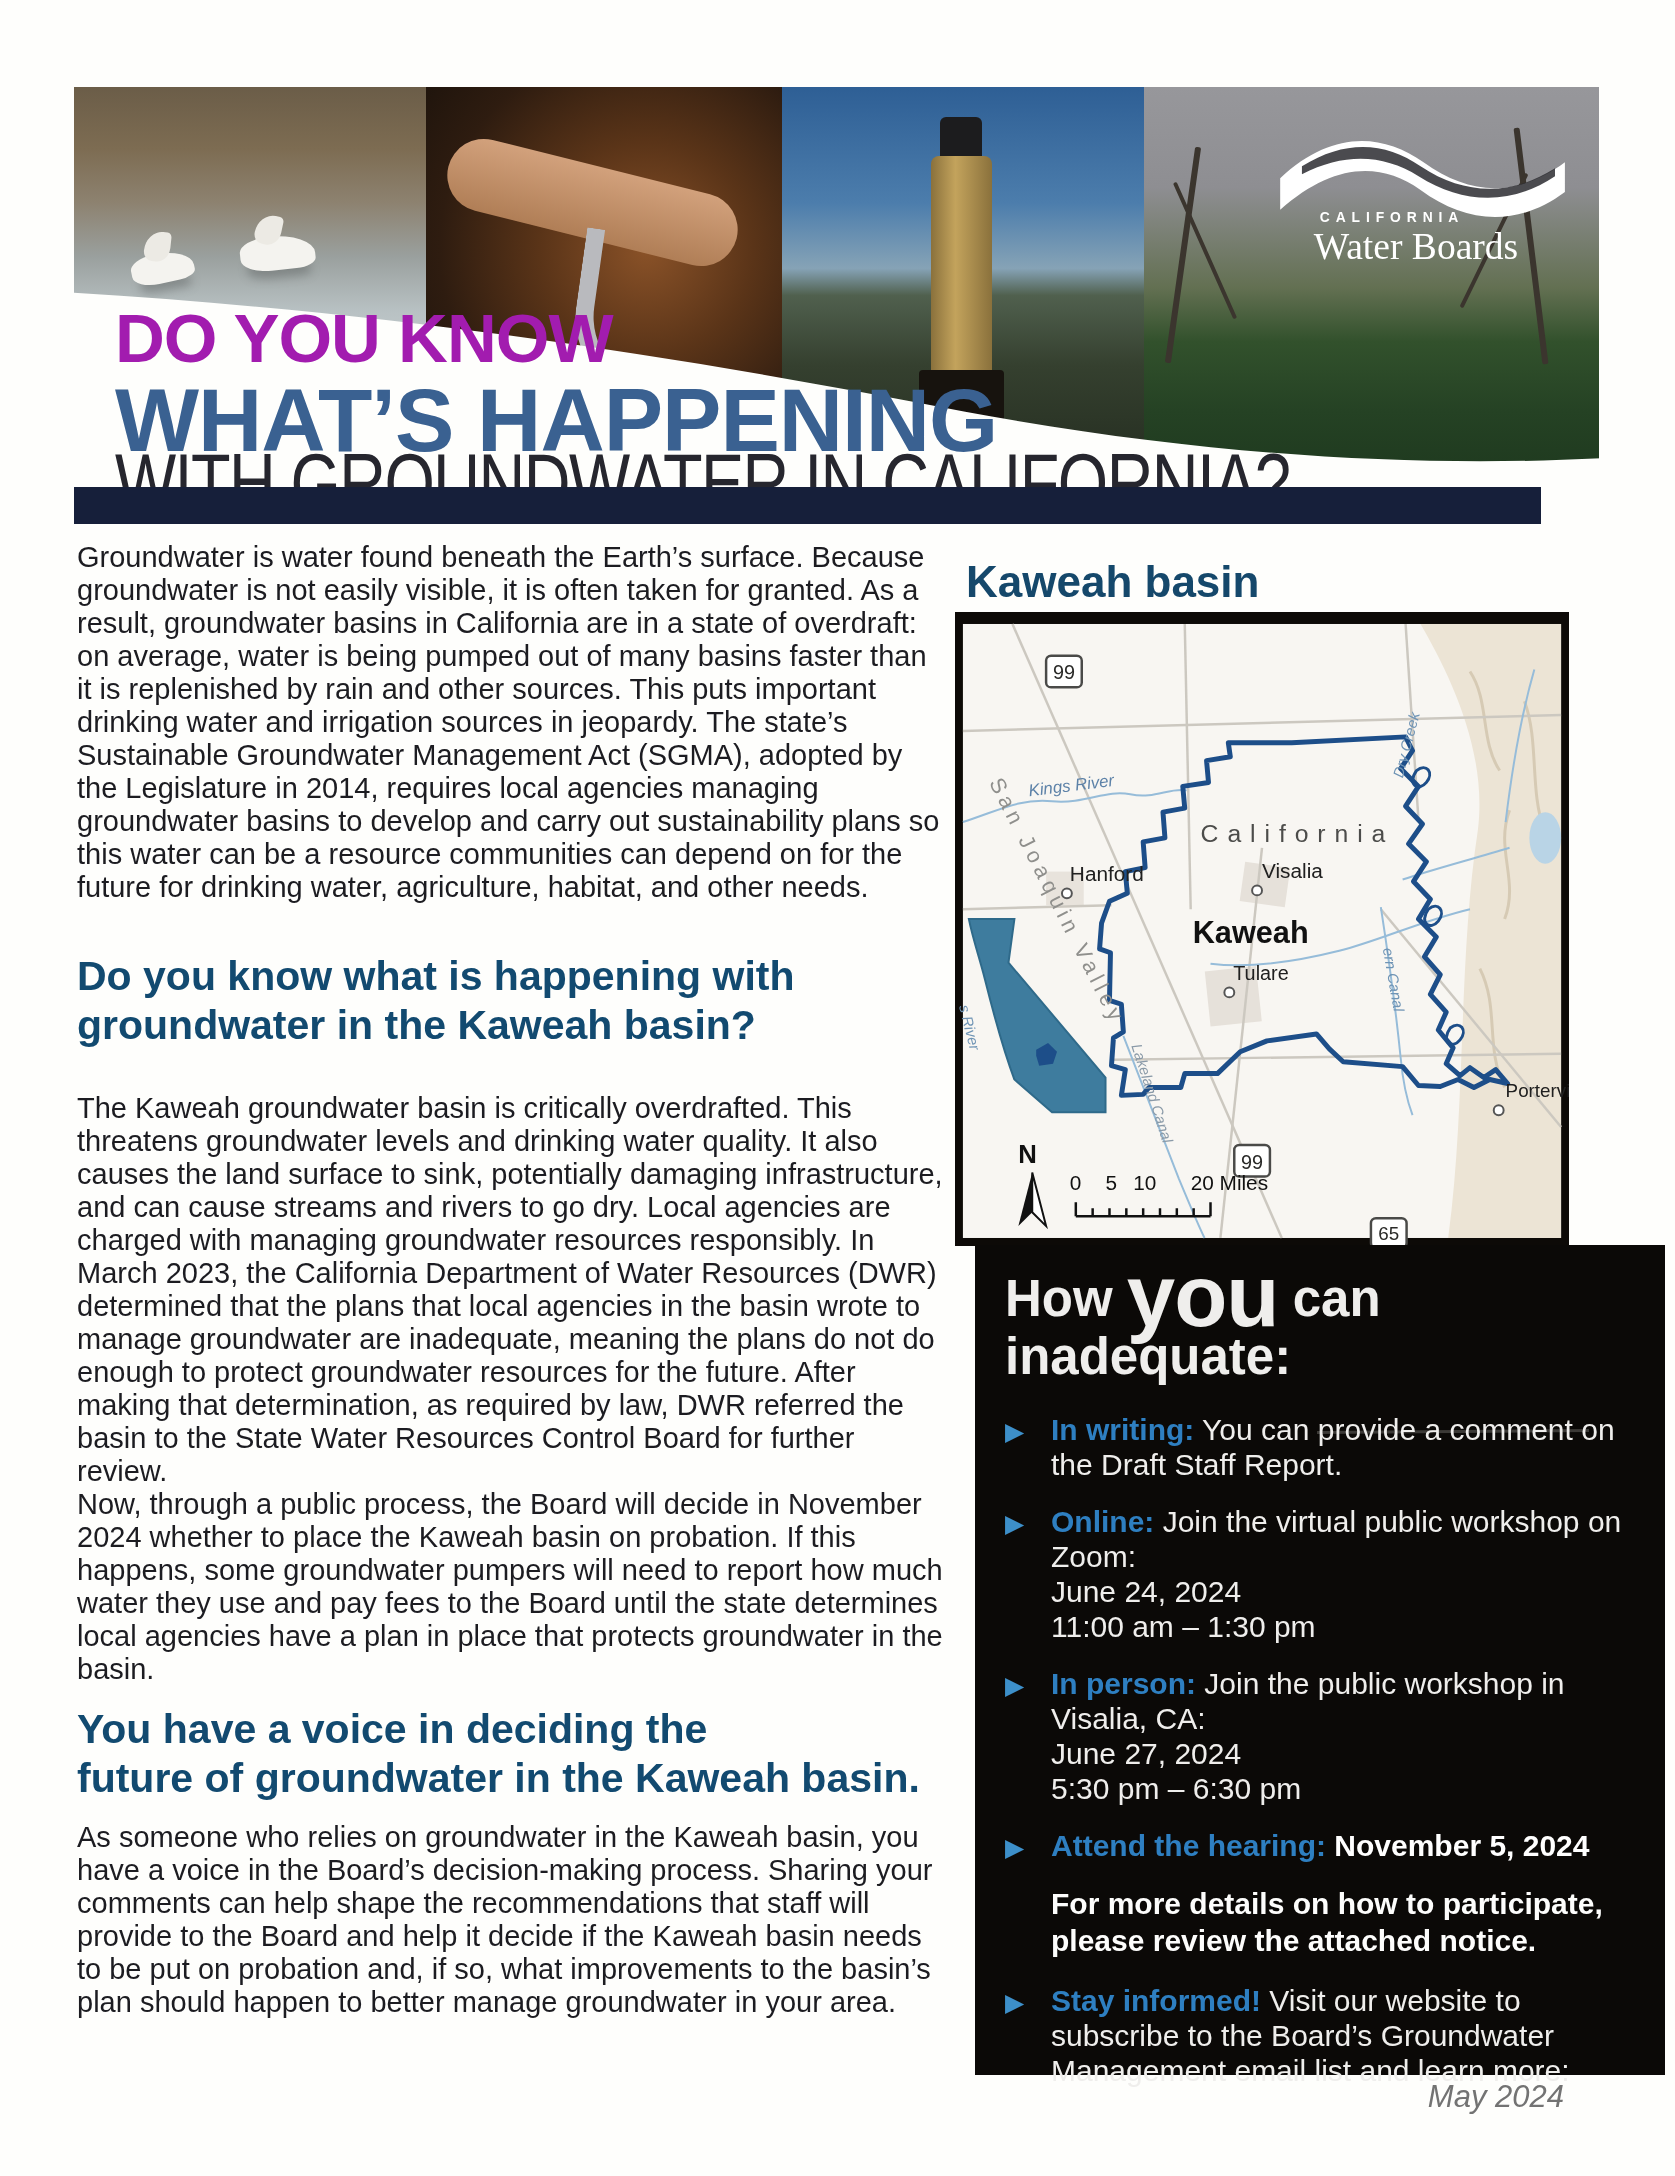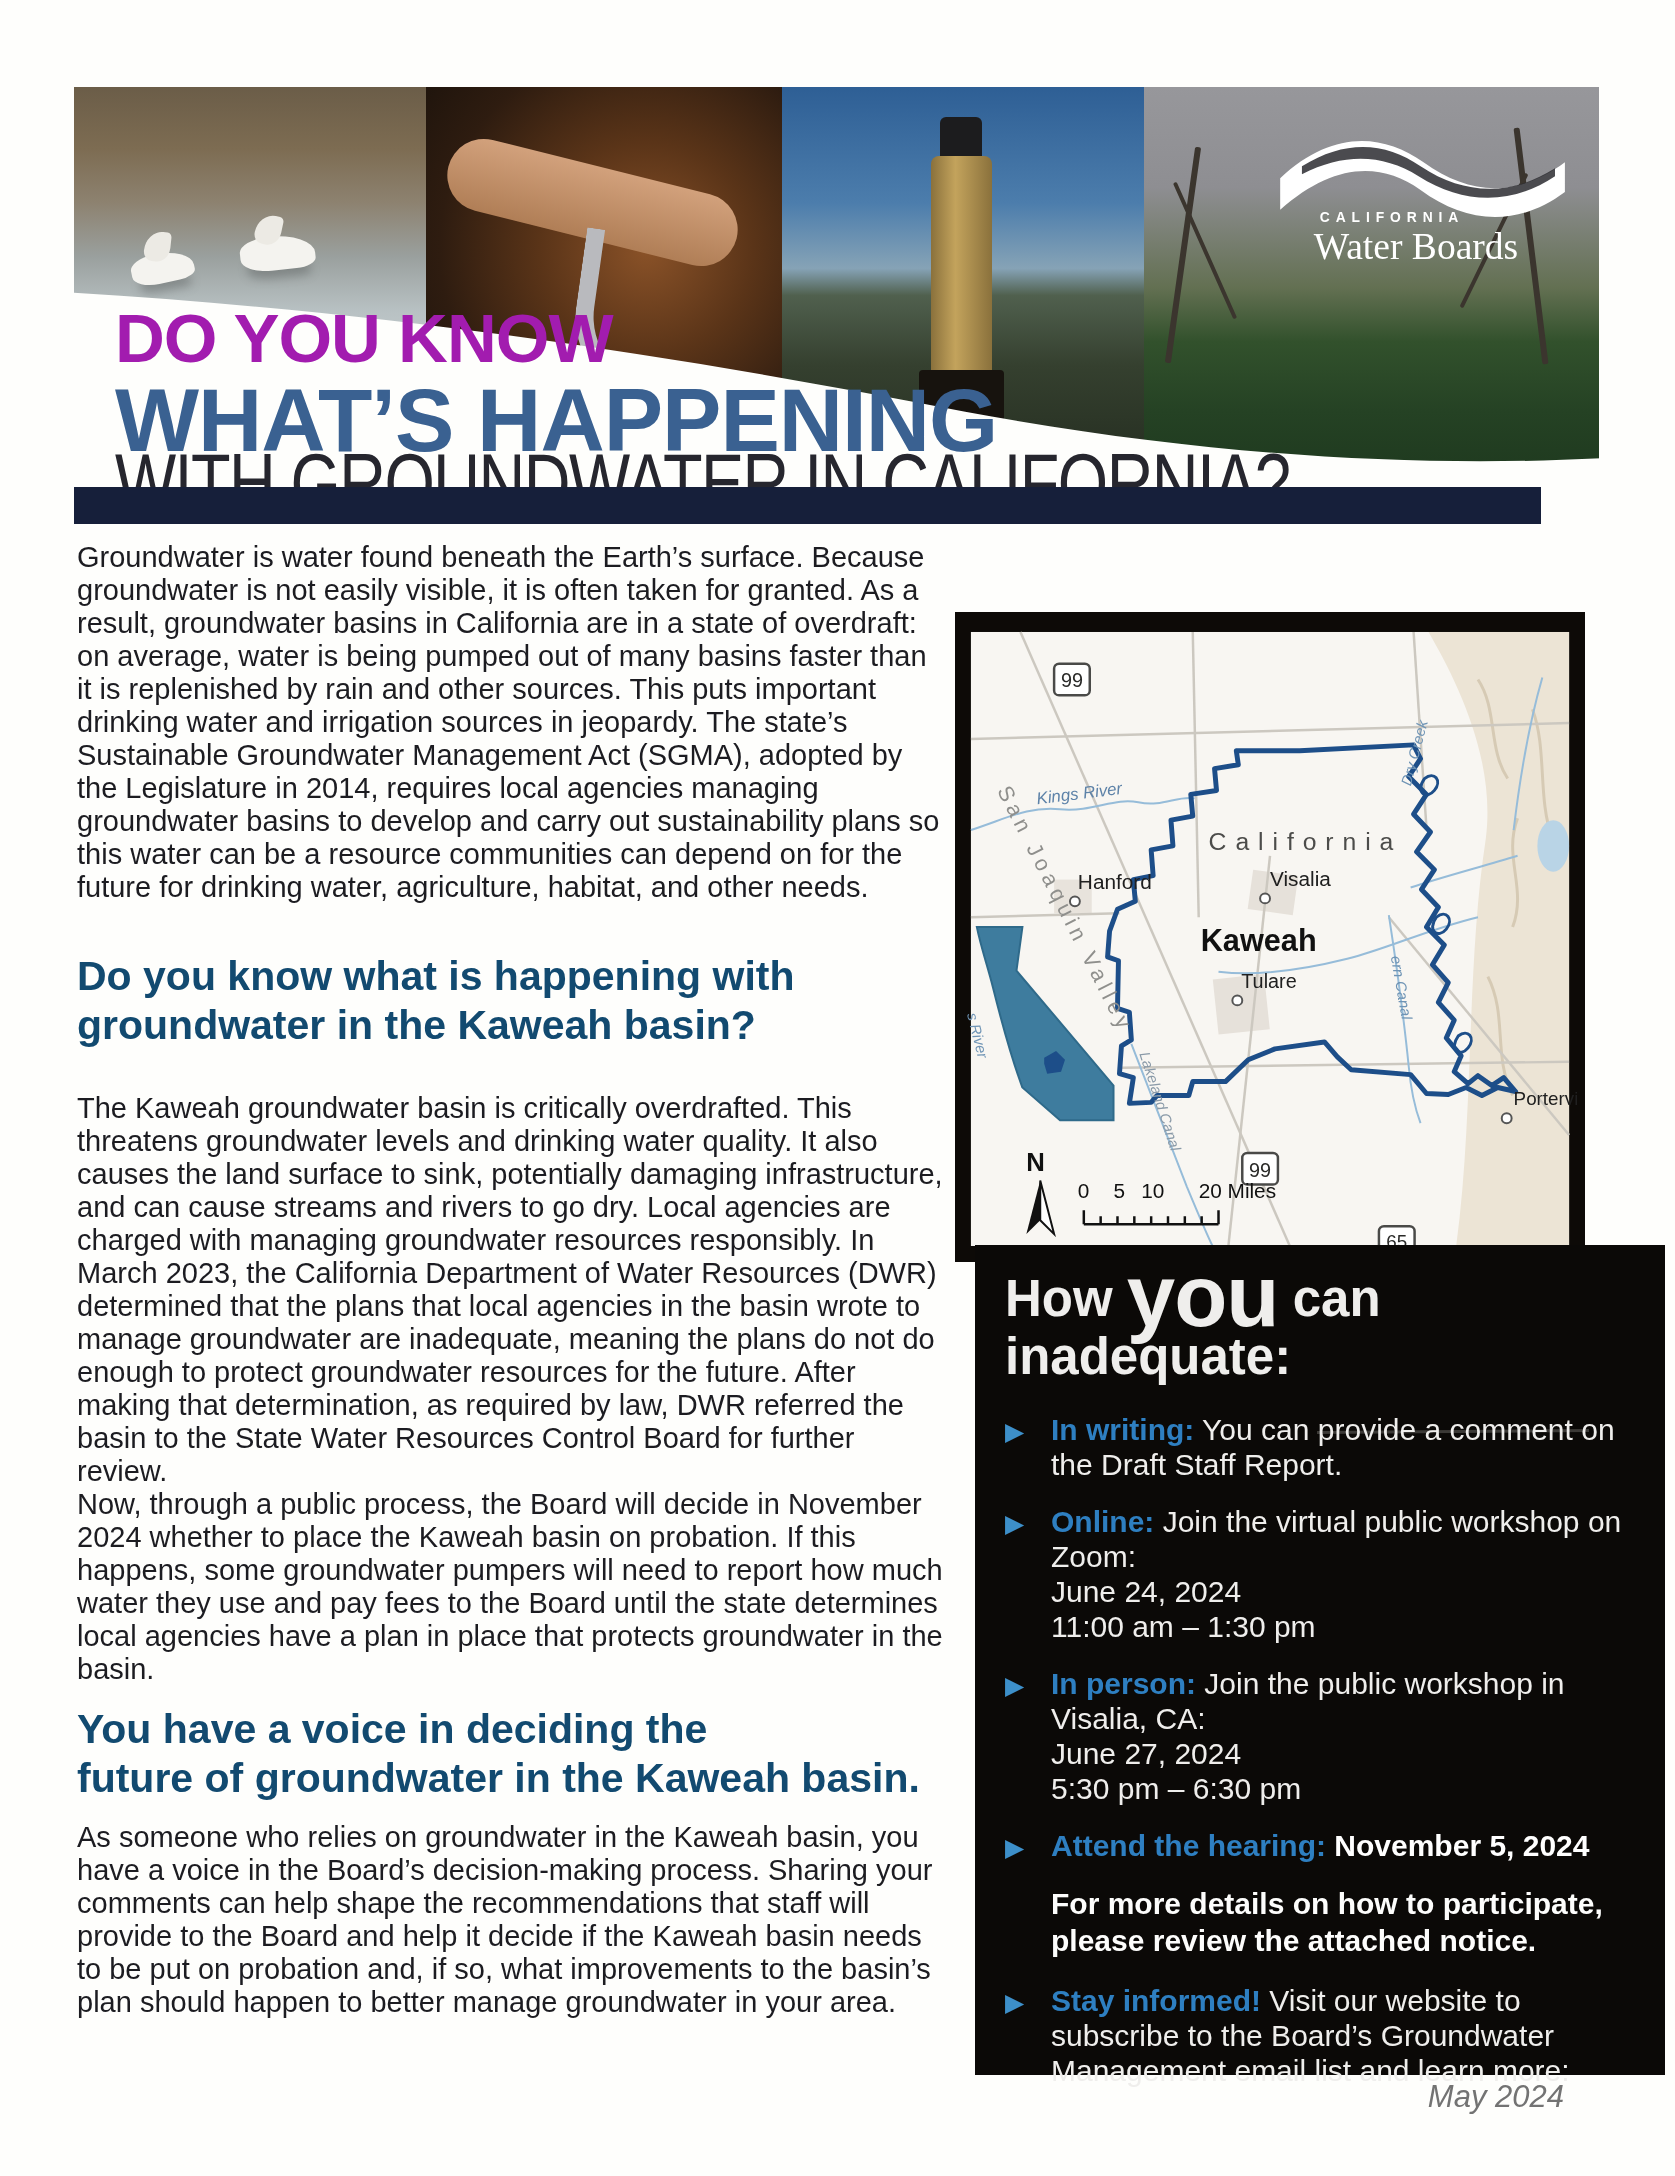--- a/index.html
+++ b/index.html
@@ -38,21 +38,21 @@
   .body-par{position:absolute;left:77px;width:865px;font-size:29px;line-height:33px;color:#1c1c21;}
   .p-intro{top:541px;}
   .p-s1a{top:1092px;width:873px;}
   .p-s1b{top:1488px;width:873px;}
   .p-s2{top:1821px;width:869px;}
   .h-nav{position:absolute;left:77px;font-size:41px;font-weight:700;color:#124a70;line-height:49px;}
   .h1{top:952px;}
   .h2{top:1705px;}
   
   .map-head{position:absolute;left:966px;top:557px;font-size:44px;font-weight:700;color:#15486b;}
-  .mapframe{position:absolute;left:955px;top:612px;width:614px;height:634px;background:#0d0a07;padding:8px;}
+  .mapframe{position:absolute;left:955px;top:612px;width:614px;height:634px;background:#0d0a07;padding:0;}
   .mapframe svg{display:block;}
   .pbox{position:absolute;left:975px;top:1245px;width:690px;height:830px;background:#0b0907;color:#efeeec;}
   .pbox-inner{padding:16px 26px 0 30px;}
   .ph-l1{font-size:51px;font-weight:700;line-height:1.05;}
   .ph-you{font-size:87px;font-weight:700;line-height:.8;vertical-align:-10px;letter-spacing:-1px;}
   .ph-l2{font-size:51px;font-weight:700;line-height:1.0;margin-bottom:30px;}
   .bullet{position:relative;padding-left:46px;margin-bottom:22px;font-size:30px;line-height:35px;}
   .tri{position:absolute;left:0px;top:2px;font-size:25px;color:#3d8fc9;}
   .blbl{color:#2e7fc1;font-weight:700;}
   .bbold{font-weight:700;color:#fff;}
@@ -116,20 +116,21 @@
   </div>
   <div class="body-par p-s1a">The Kaweah groundwater basin is critically overdrafted. This threatens groundwater levels and drinking water quality. It also causes the land surface to sink, potentially damaging infrastructure, and can cause streams and rivers to go dry. Local agencies are charged with managing groundwater resources responsibly. In March 2023, the California Department of Water Resources (DWR) determined that the plans that local agencies in the basin wrote to manage groundwater are inadequate, meaning the plans do not do enough to protect groundwater resources for the future. After making that determination, as required by law, DWR referred the basin to the State Water Resources Control Board for further review.</div>
   <div class="body-par p-s1b">Now, through a public process, the Board will decide in November 2024 whether to place the Kaweah basin on probation. If this happens, some groundwater pumpers will need to report how much water they use and pay fees to the Board until the state determines local agencies have a plan in place that protects groundwater in the basin.</div>
 
   <div class="h-nav h2">
     <div>You have a voice in deciding the</div>
     <div>future of groundwater in the Kaweah basin.</div>
   </div>
   <div class="body-par p-s2">As someone who relies on groundwater in the Kaweah basin, you have a voice in the Board’s decision-making process. Sharing your comments can help shape the recommendations that staff will provide to the Board and help it decide if the Kaweah basin needs to be put on probation and, if so, what improvements to the basin’s plan should happen to better manage groundwater in your area.</div>
 
+  <div class="map-head">Kaweah basin</div>
 
   <div class="mapframe">
     <svg width="614" height="634" viewBox="0 0 620 640">
       <rect x="8" y="12" width="604" height="620" fill="#f8f6f2"></rect>
 
       <path d="M470,12 L612,12 L612,632 L498,632 C516,500 508,350 528,220 C538,140 498,60 470,12 Z" fill="#ece4d5"></path>
       <path d="M520,60 C540,90 530,130 550,160 M560,200 C545,240 570,270 555,310 M530,360 C550,400 535,440 555,480 M575,90 C590,130 580,180 595,220" stroke="#d6cab4" stroke-width="3" fill="none"></path>
       <ellipse cx="596" cy="228" rx="16" ry="26" fill="#b9d4e6"></ellipse>
 
       <rect x="290" y="255" width="46" height="40" fill="#e6e1da" transform="rotate(8 313 275)"></rect>

